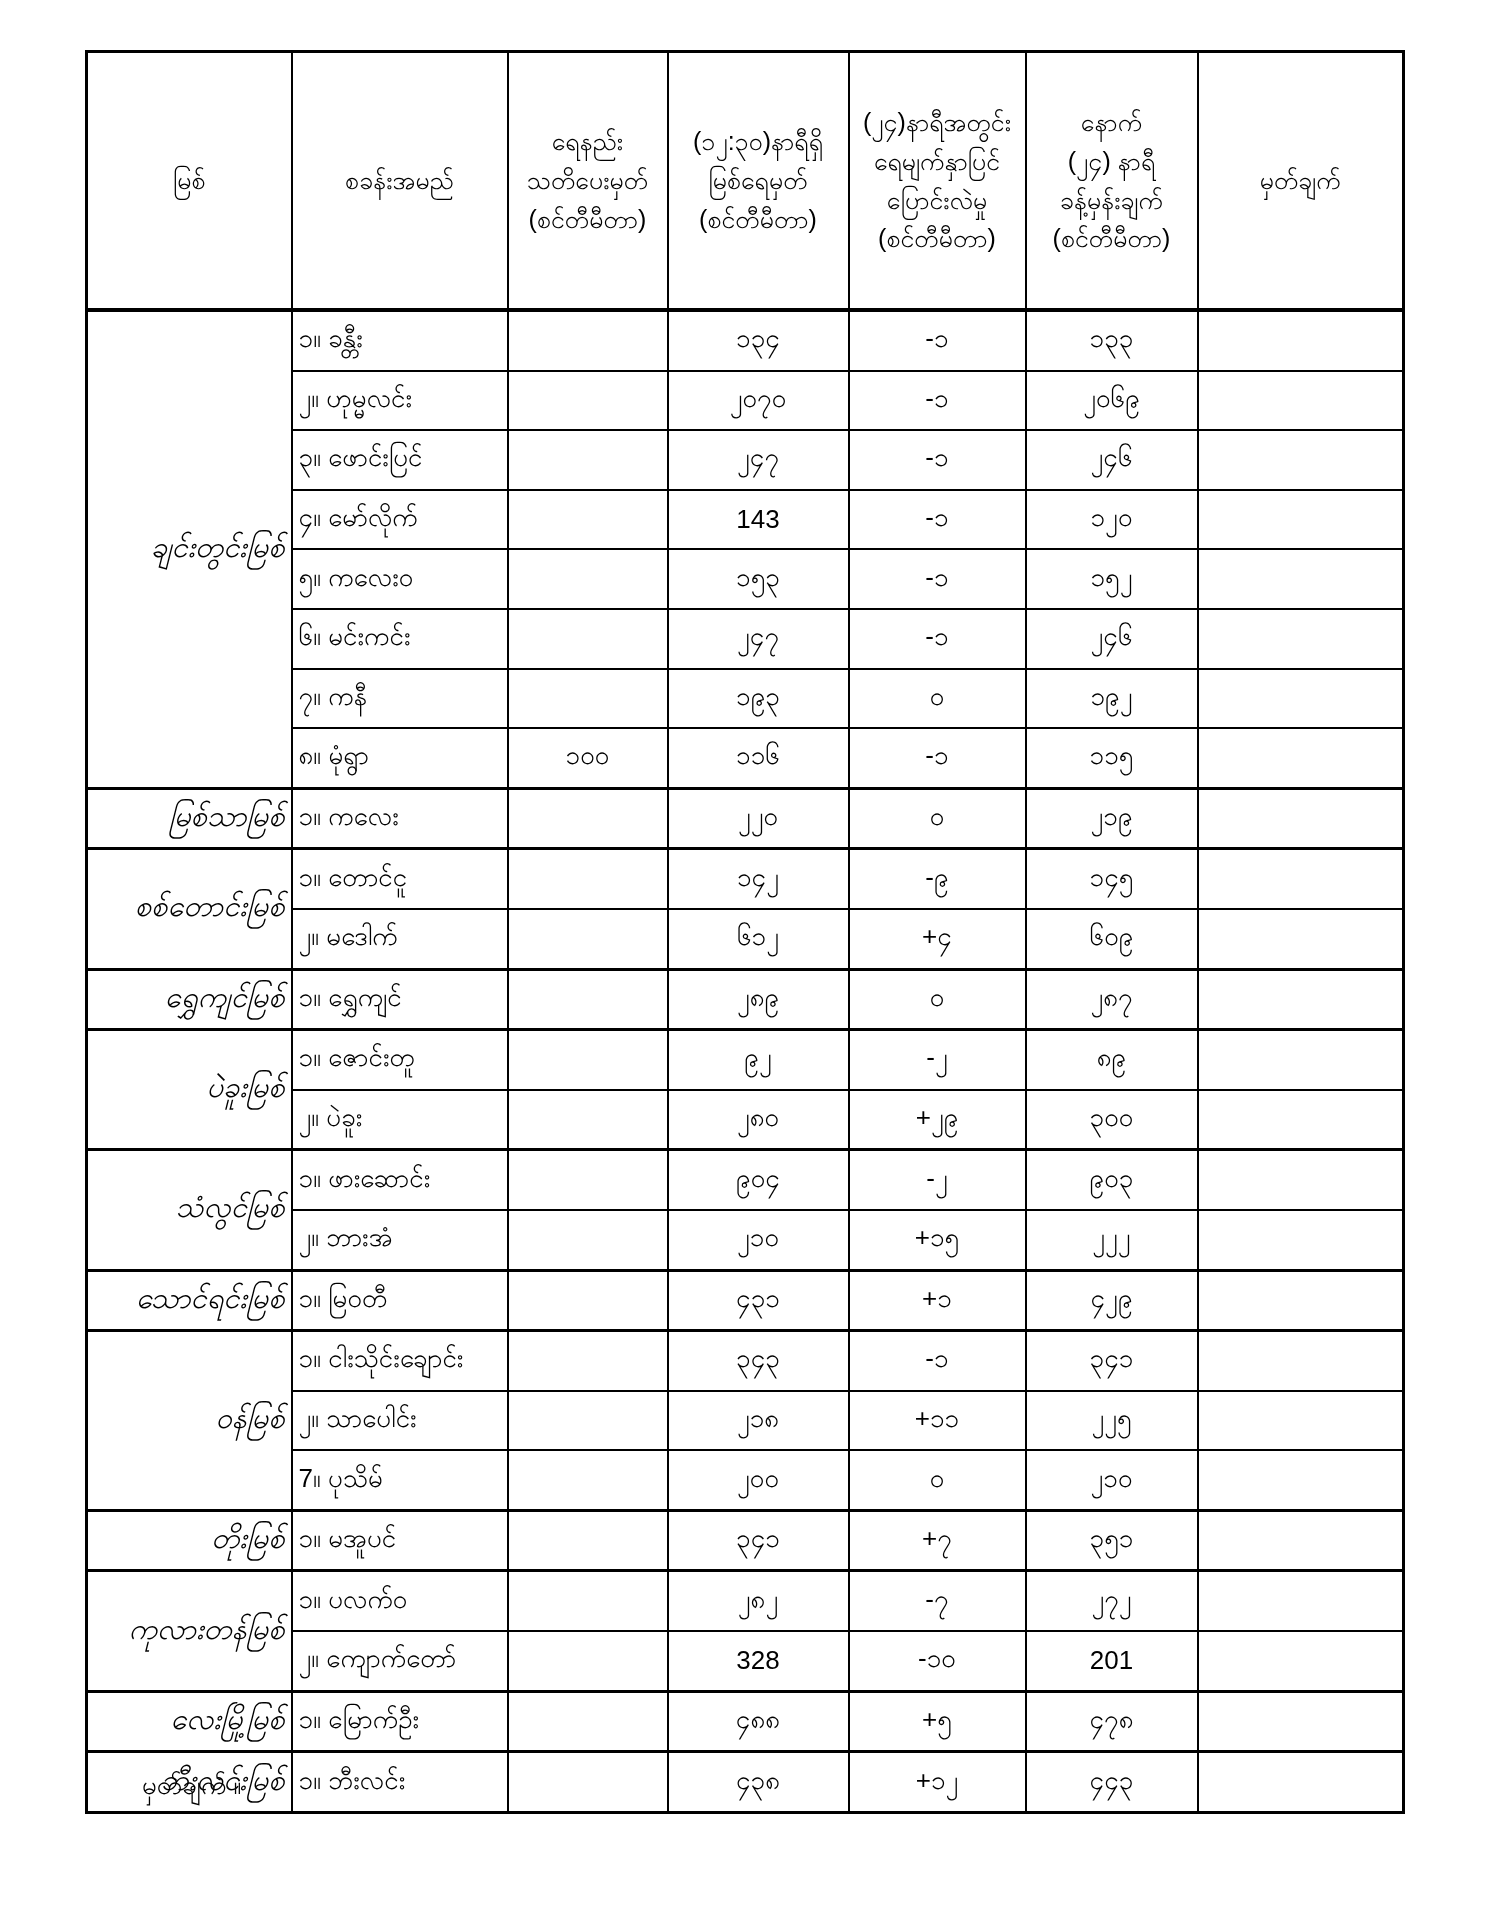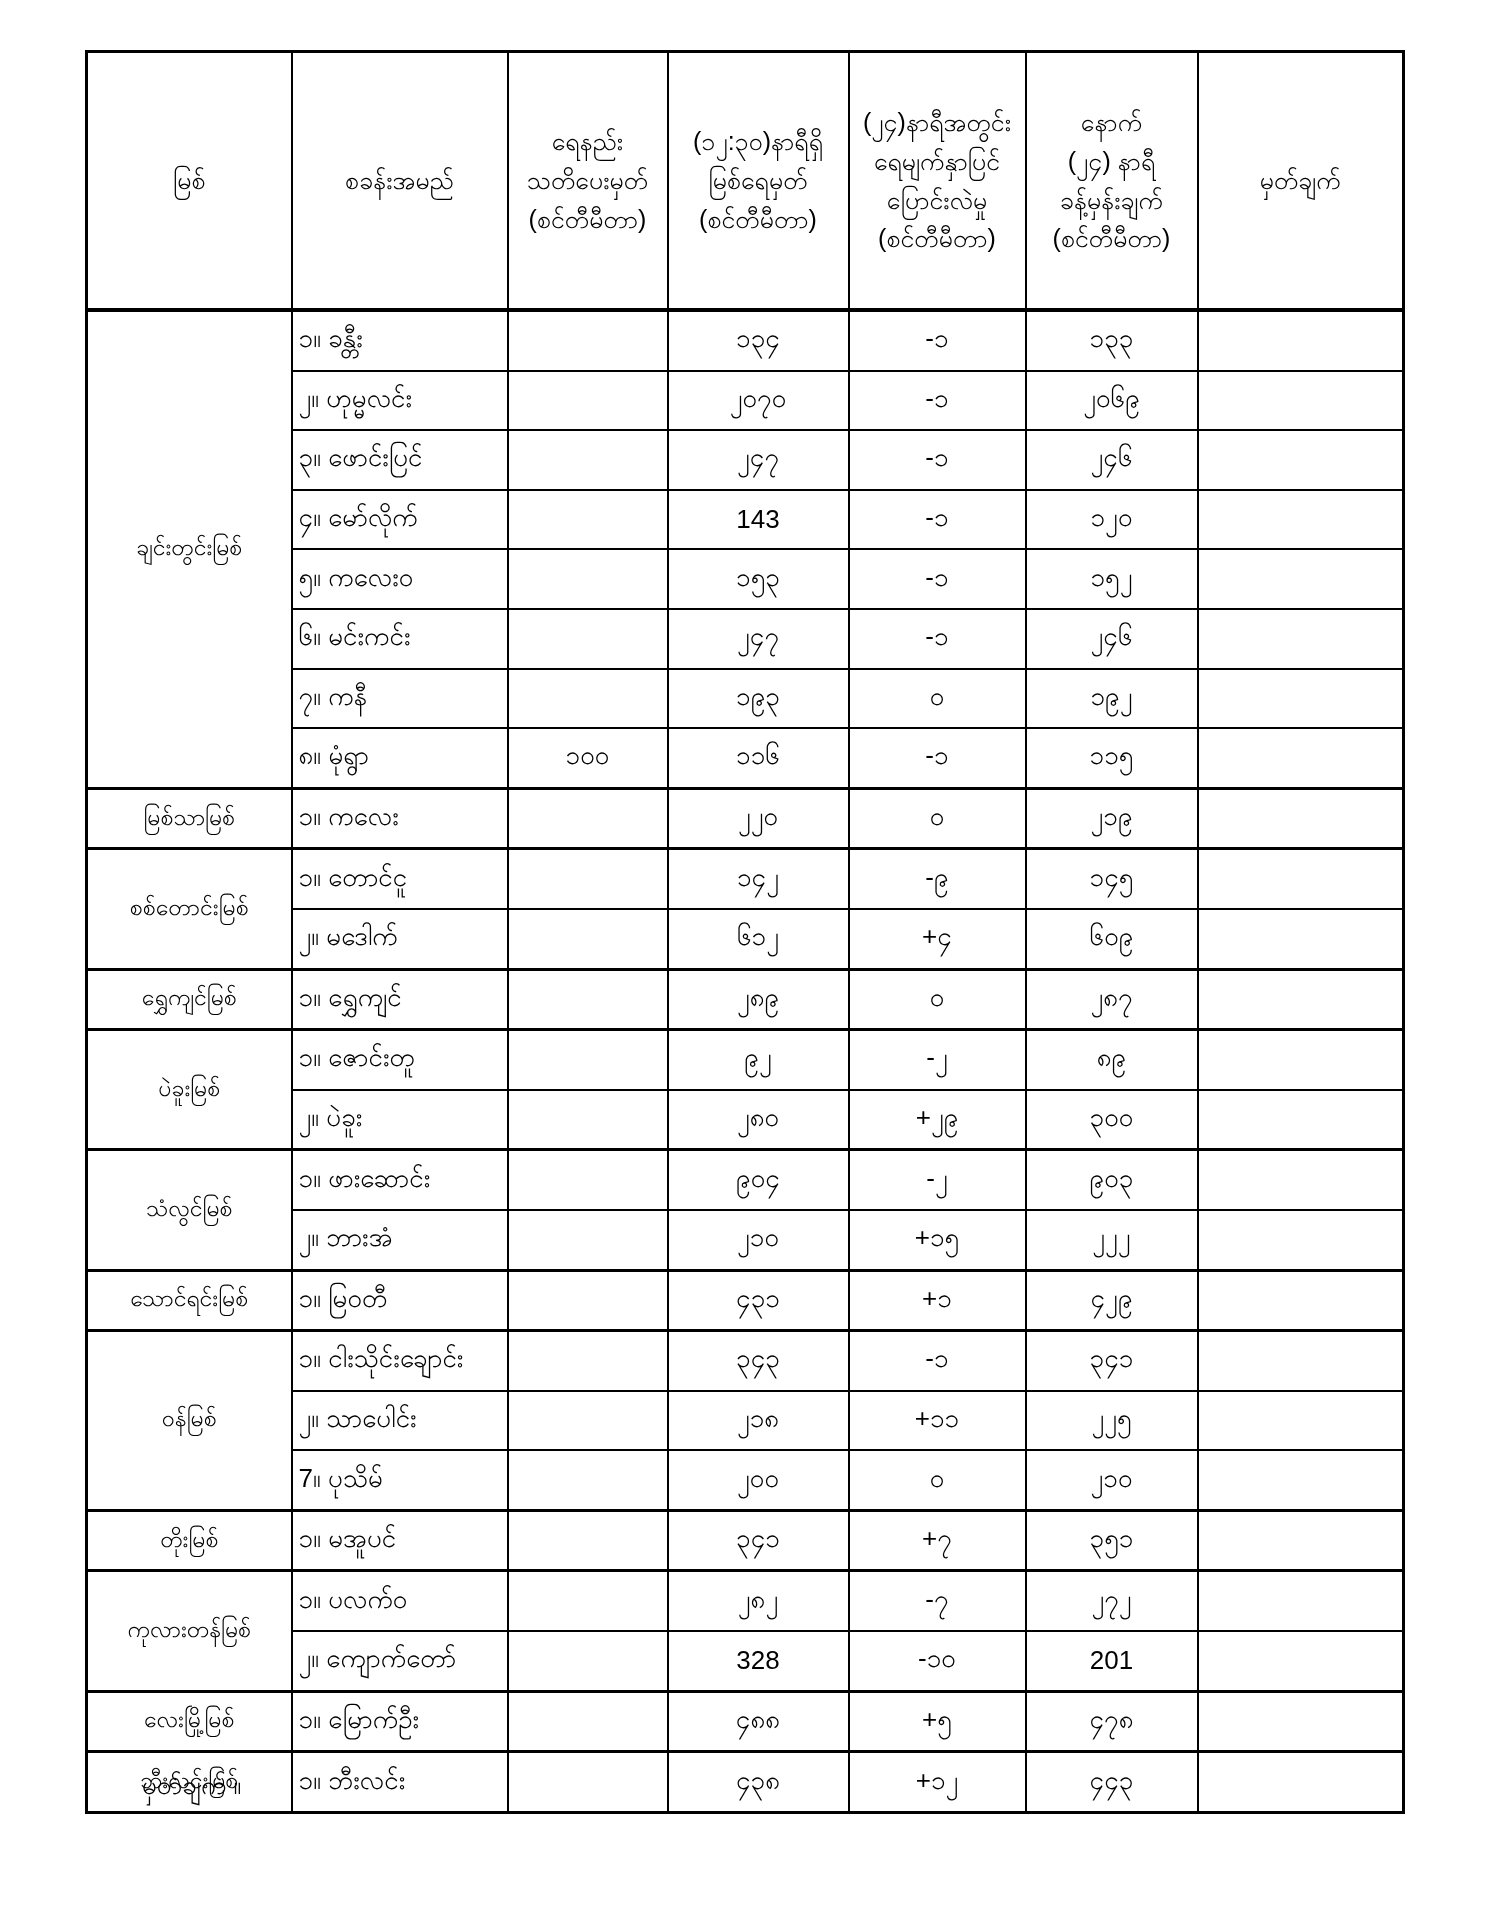--- a/index.html
+++ b/index.html
@@ -7,21 +7,21 @@
         font-family:"Liberation Sans","DejaVu Sans",sans-serif;color:#000;}
   table.wl{position:absolute;left:85px;top:50px;width:1317px;
            border-collapse:collapse;table-layout:fixed;}
   table.wl td,table.wl th{border:2px solid #000;padding:0 6px;
            font-weight:normal;overflow:hidden;}
   table.wl{border:3px solid #000;}
   thead th{height:255px;vertical-align:middle;text-align:center;
            font-size:25px;line-height:1.55;white-space:pre-line;}
   thead{border-bottom:4px solid #000;}
   tbody td{height:57.6px;font-size:26px;vertical-align:middle;}
-  td.river{text-align:center;padding-left:4px;font-size:23px;}
+  td.river{text-align:right;padding-left:4px;font-size:29px;font-style:italic;}
   td.station{text-align:left;padding-left:10px;}
   td.num{text-align:center;}
   td.remark{text-align:center;}
   tr.group-start td{border-top-width:3px;}
   .footer-note{position:absolute;left:142px;top:1768px;font-size:26px;
                display:flex;gap:58px;white-space:nowrap;}
 </style>
 </head>
 <body>
 

